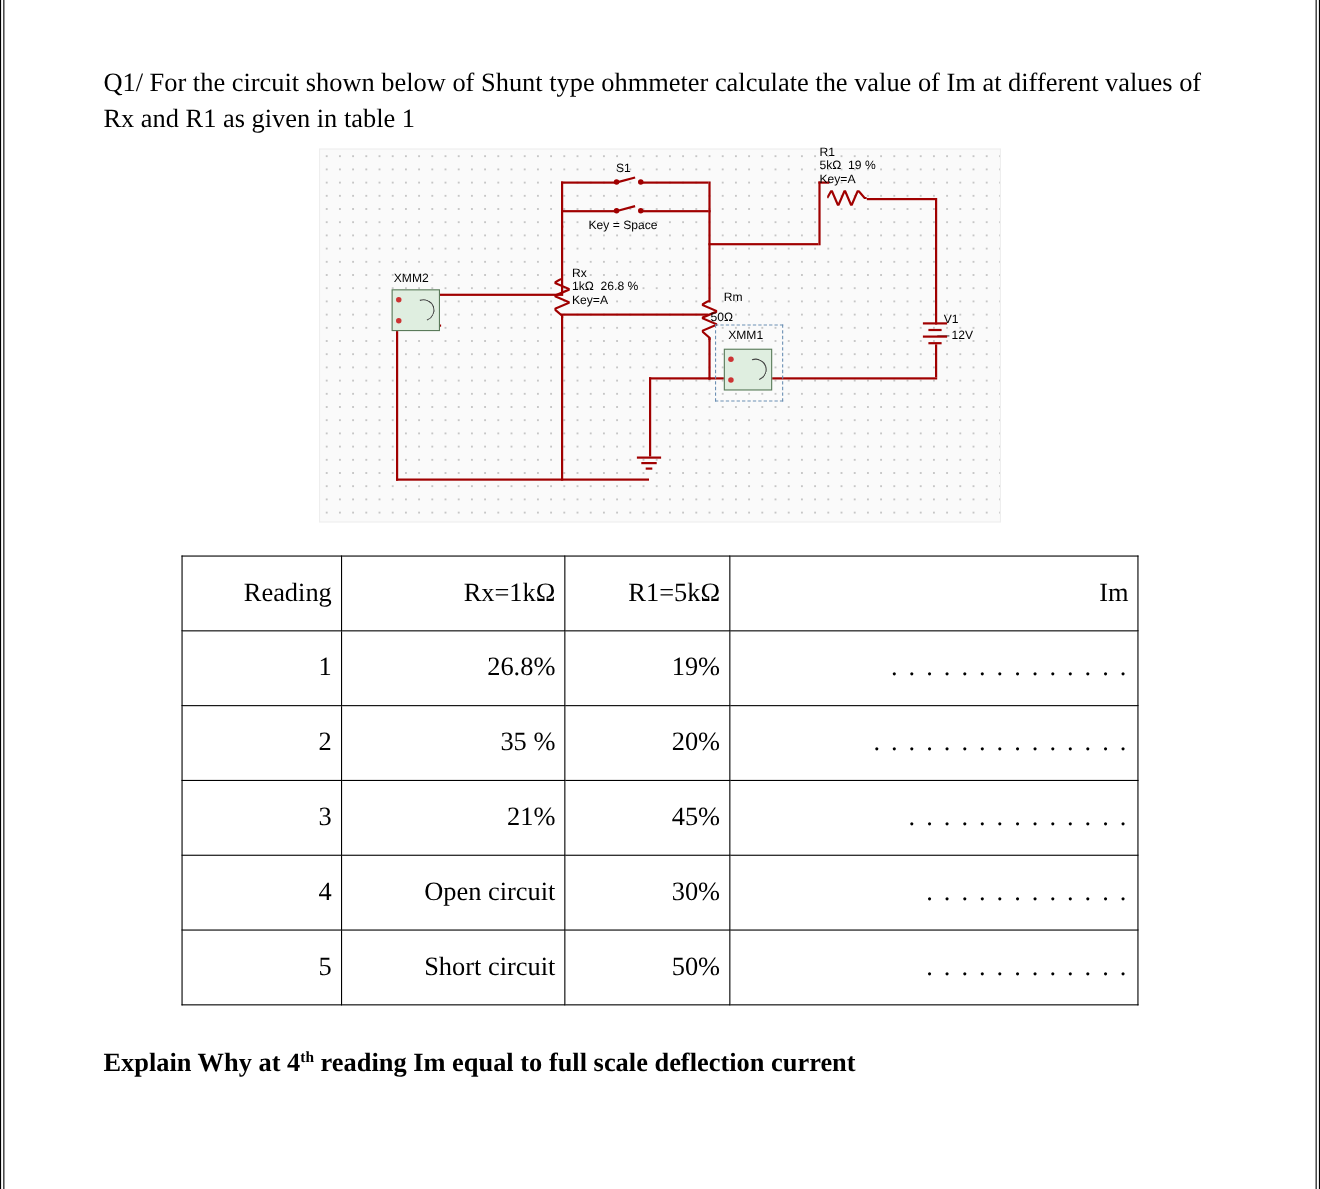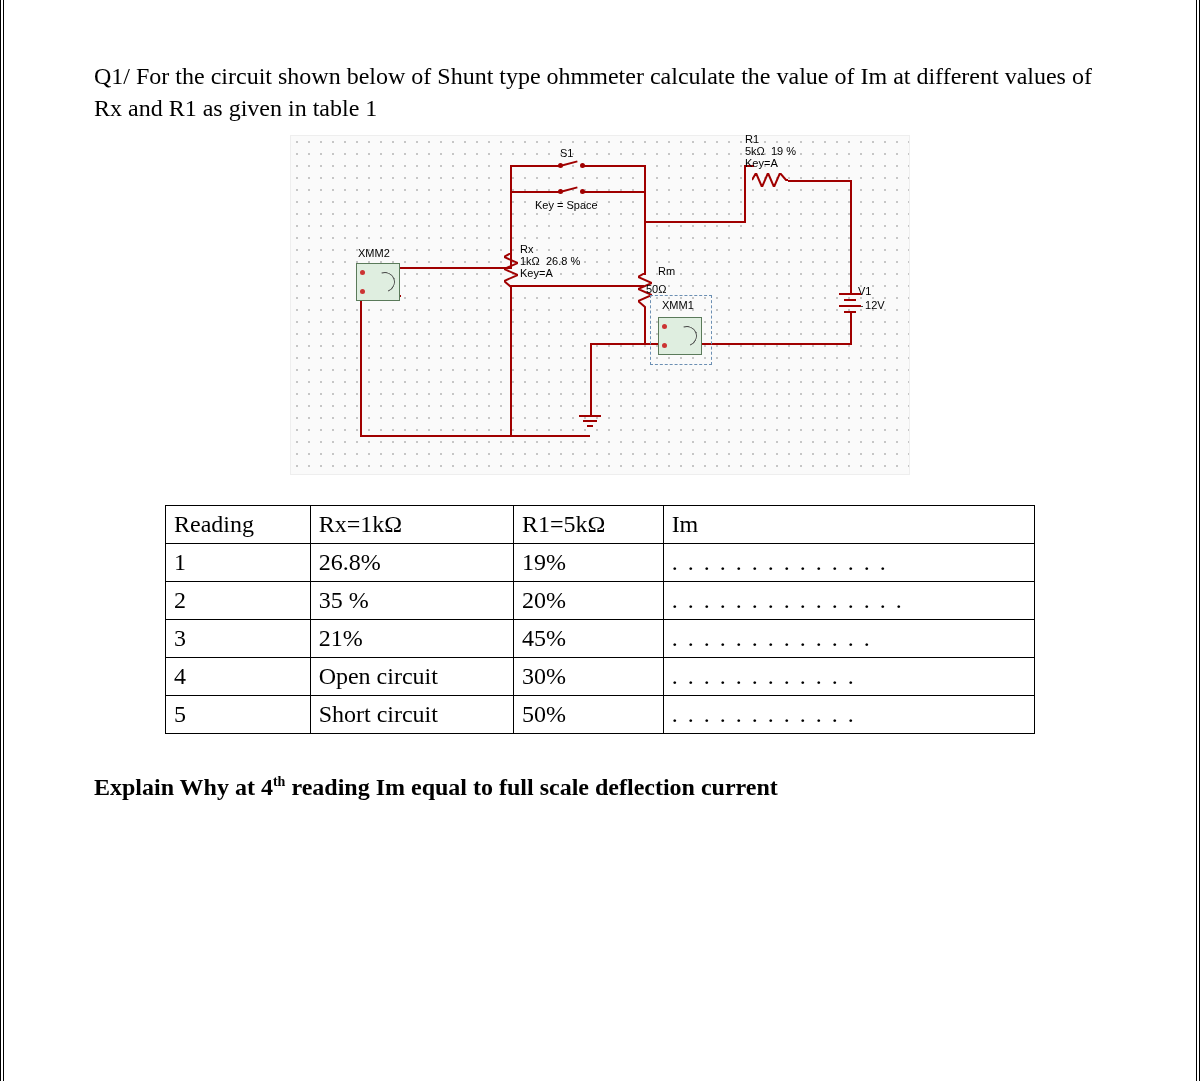--- a/index.html
+++ b/index.html
@@ -76,22 +76,22 @@
 
   
   table.data {
     border-collapse: collapse;
     width: 870px;
     margin: 0 auto 40px auto;
     font-size: 24px;
   }
   table.data td, table.data th {
     border: 1.5px solid #000;
-    padding: 5px 8px;
-    text-align: left;
+    padding: 20px 8px;
+    text-align: right;
     font-weight: normal;
   }
   .dots { letter-spacing: 2px; color:#000; }
   .explain { font-size: 24px; margin-top: 24px; }
   .explain sup { font-size: 14px; }
   .explain b { font-weight: bold; }
 </style>
 </head>
 <body>
 

